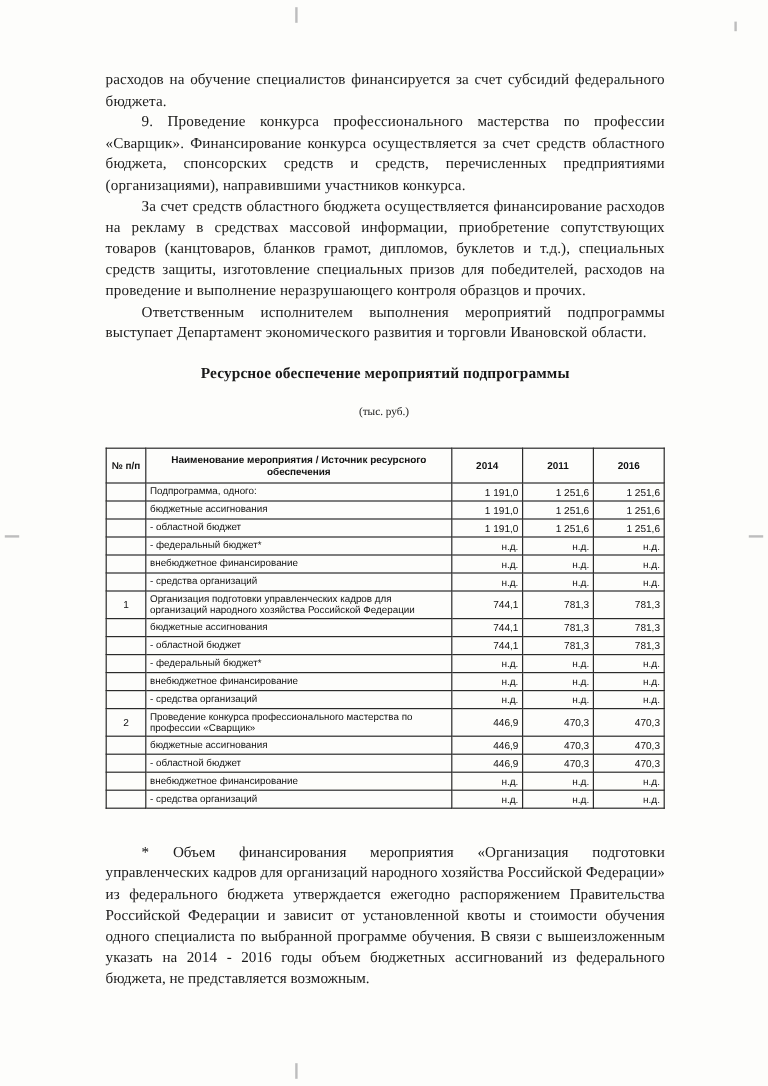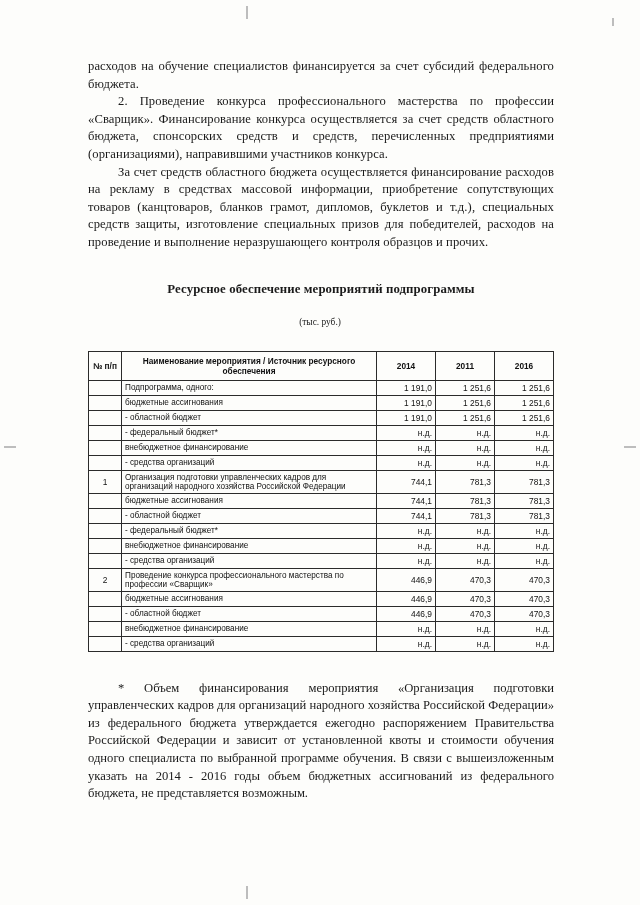--- a/index.html
+++ b/index.html
@@ -33,21 +33,21 @@
     font-size: 12.6px;
     line-height: 17.6px;
     text-align: justify;
     text-justify: inter-word;
     letter-spacing: 0.1px;
   }
   p.indent {
     text-indent: 30px;
   }
   .table-title {
-    margin-top: 30px;
+    margin-top: 17px;
     margin-bottom: 6px;
     font-size: 12.8px;
     font-weight: bold;
     text-align: center;
     letter-spacing: 0.1px;
   }
   .units {
     font-size: 9.4px;
     text-align: center;
     margin-bottom: 2px;
@@ -116,22 +116,23 @@
 
   <div class="edge-mark m1"></div>
   <div class="edge-mark m2"></div>
   <div class="edge-mark m3"></div>
   <div class="edge-mark m4"></div>
   <div class="edge-mark m5"></div>
 
   <div class="content">
 
     <p class="para">расходов на обучение специалистов финансируется за счет субсидий федерального бюджета.</p>
-    <p class="para indent">2. Проведение конкурса профессионального мастерства по профессии «Сварщик». Финансирование конкурса осуществляется за счет средств областного бюджета, спонсорских средств и средств, перечисленных предприятиями (организациями), направившими участников конкурса.</p>
+    <p class="para indent">9. Проведение конкурса профессионального мастерства по профессии «Сварщик». Финансирование конкурса осуществляется за счет средств областного бюджета, спонсорских средств и средств, перечисленных предприятиями (организациями), направившими участников конкурса.</p>
     <p class="para indent">За счет средств областного бюджета осуществляется финансирование расходов на рекламу в средствах массовой информации, приобретение сопутствующих товаров (канцтоваров, бланков грамот, дипломов, буклетов и т.д.), специальных средств защиты, изготовление специальных призов для победителей, расходов на проведение и выполнение неразрушающего контроля образцов и прочих.</p>
+    <p class="para indent">Ответственным исполнителем выполнения мероприятий подпрограммы выступает Департамент экономического развития и торговли Ивановской области.</p>
 
     <div class="table-title">Ресурсное обеспечение мероприятий подпрограммы</div>
     <div class="units">(тыс. руб.)</div>
 
     <table class="fin">
       <thead>
         <tr>
           <th class="c-num">№ п/п</th>
           <th class="c-name">Наименование мероприятия / Источник ресурсного обеспечения</th>
           <th class="c-year">2014</th>

